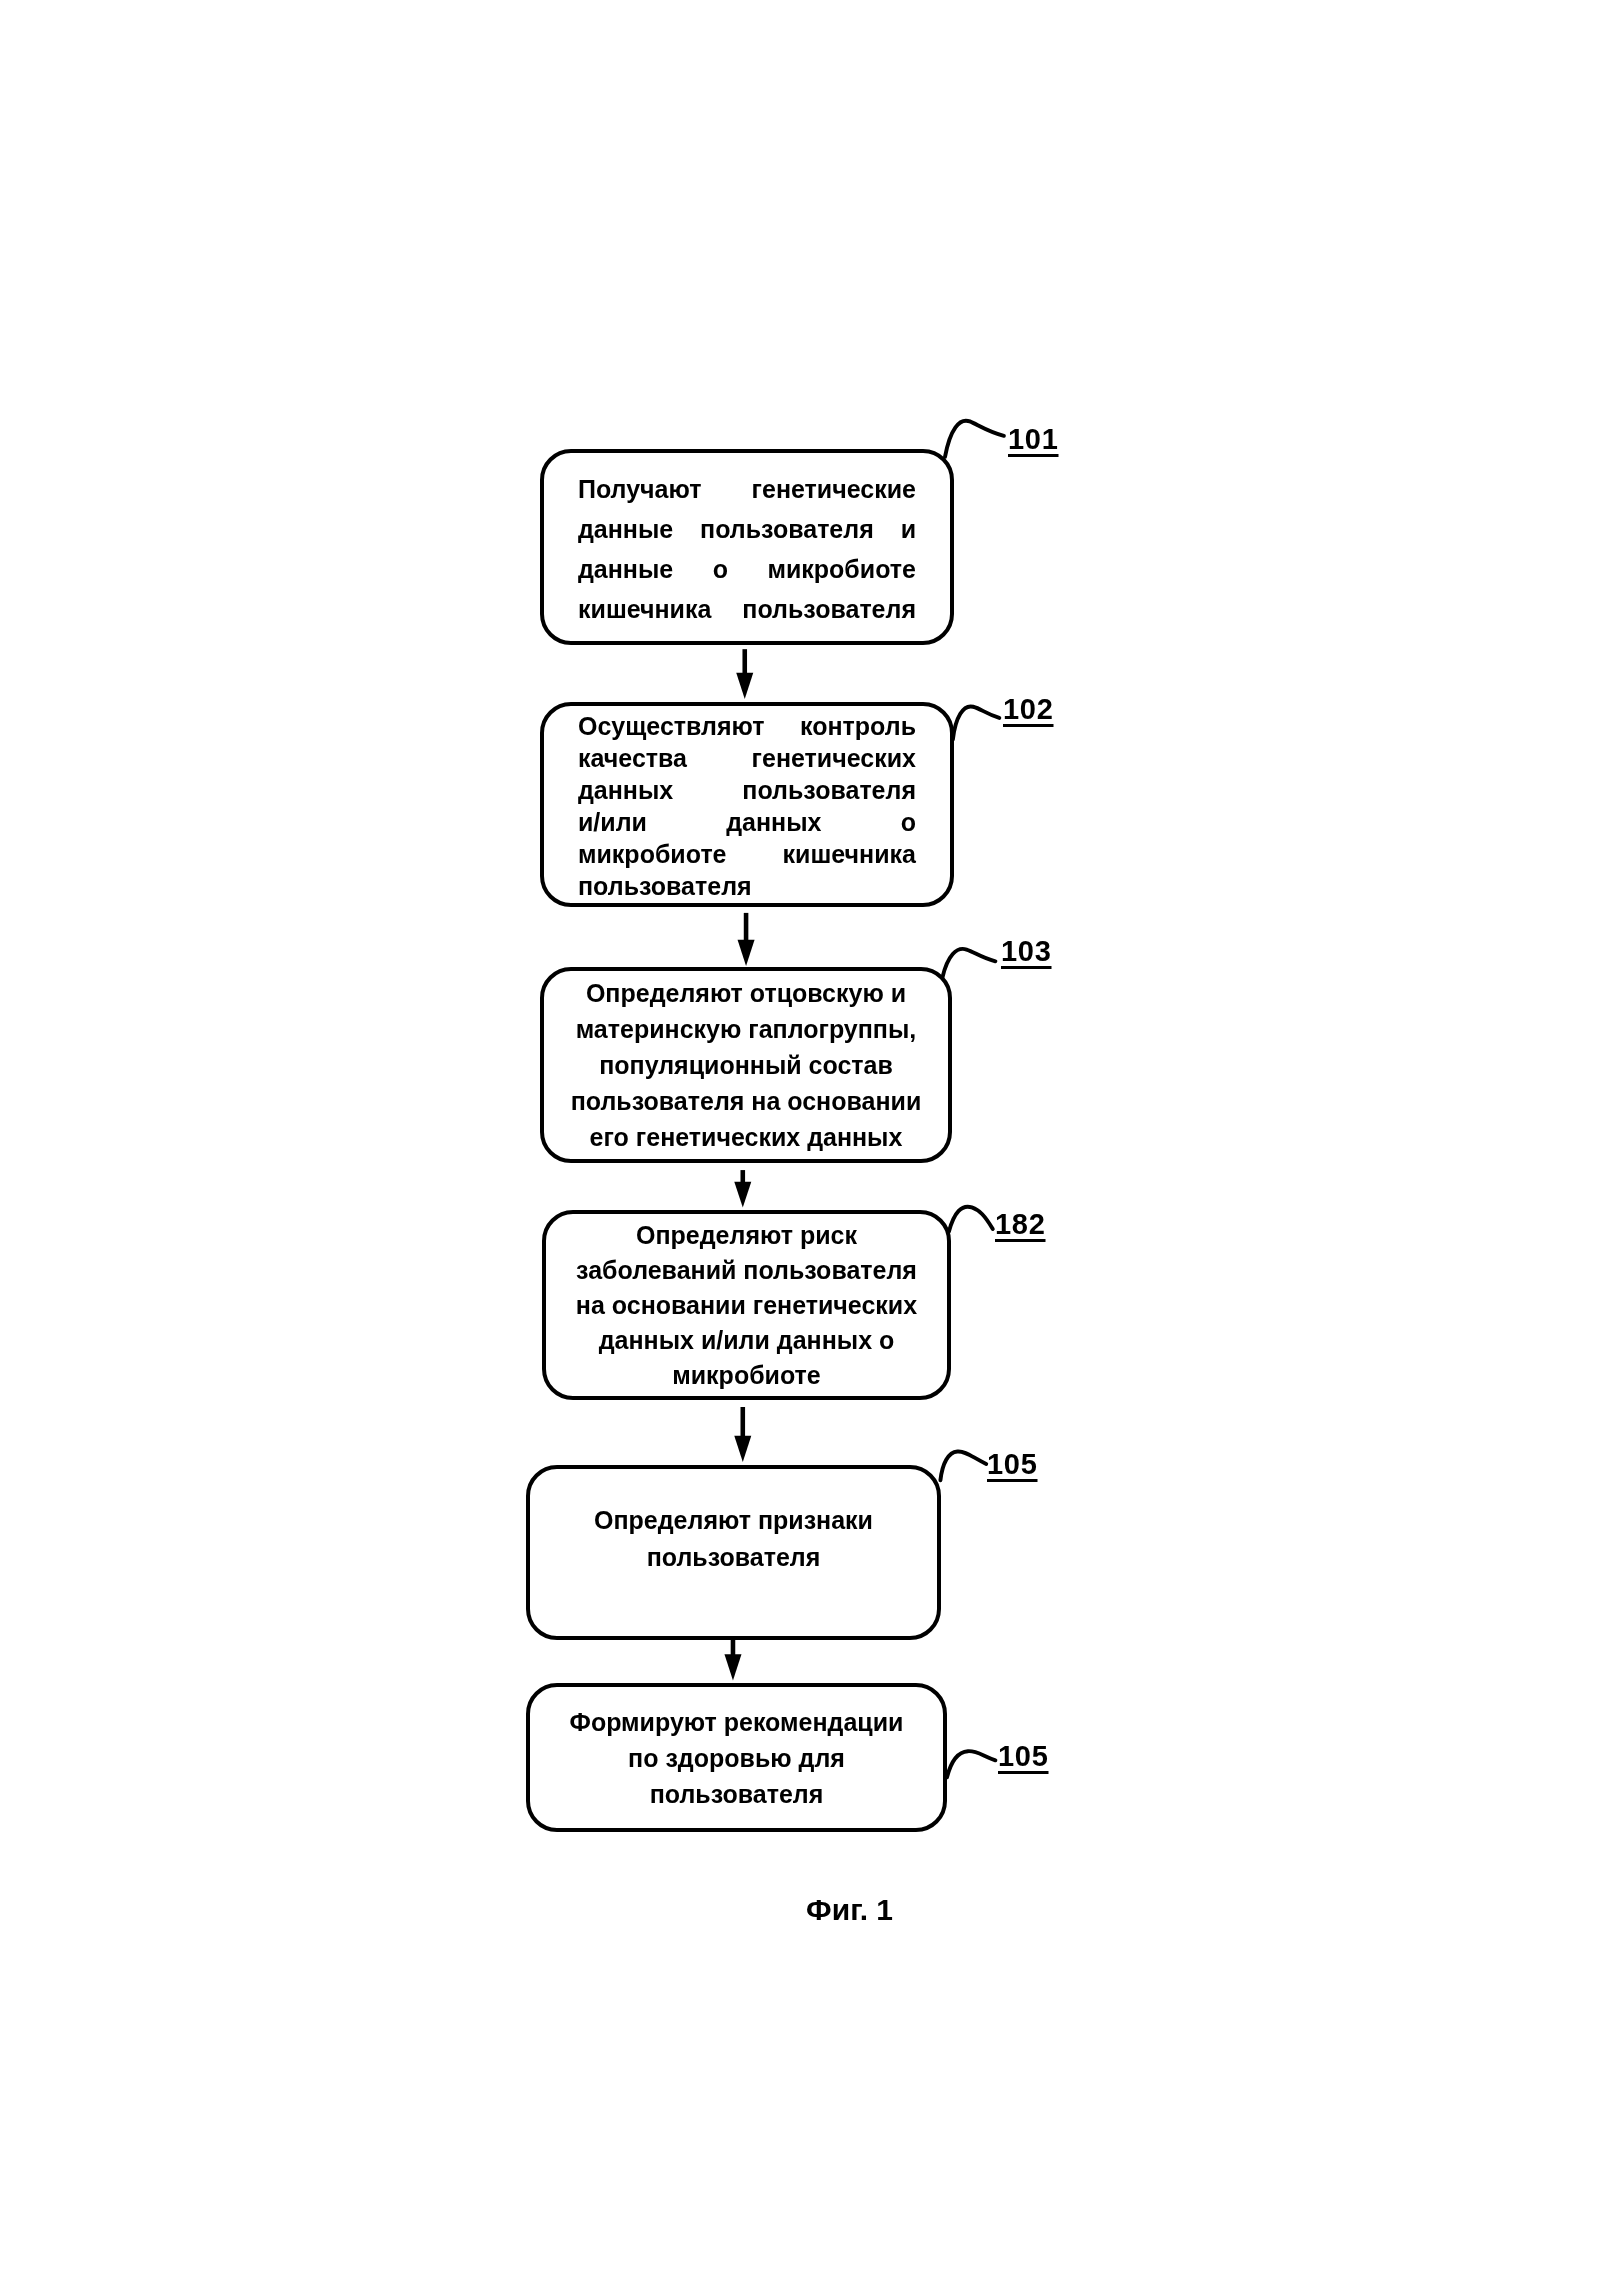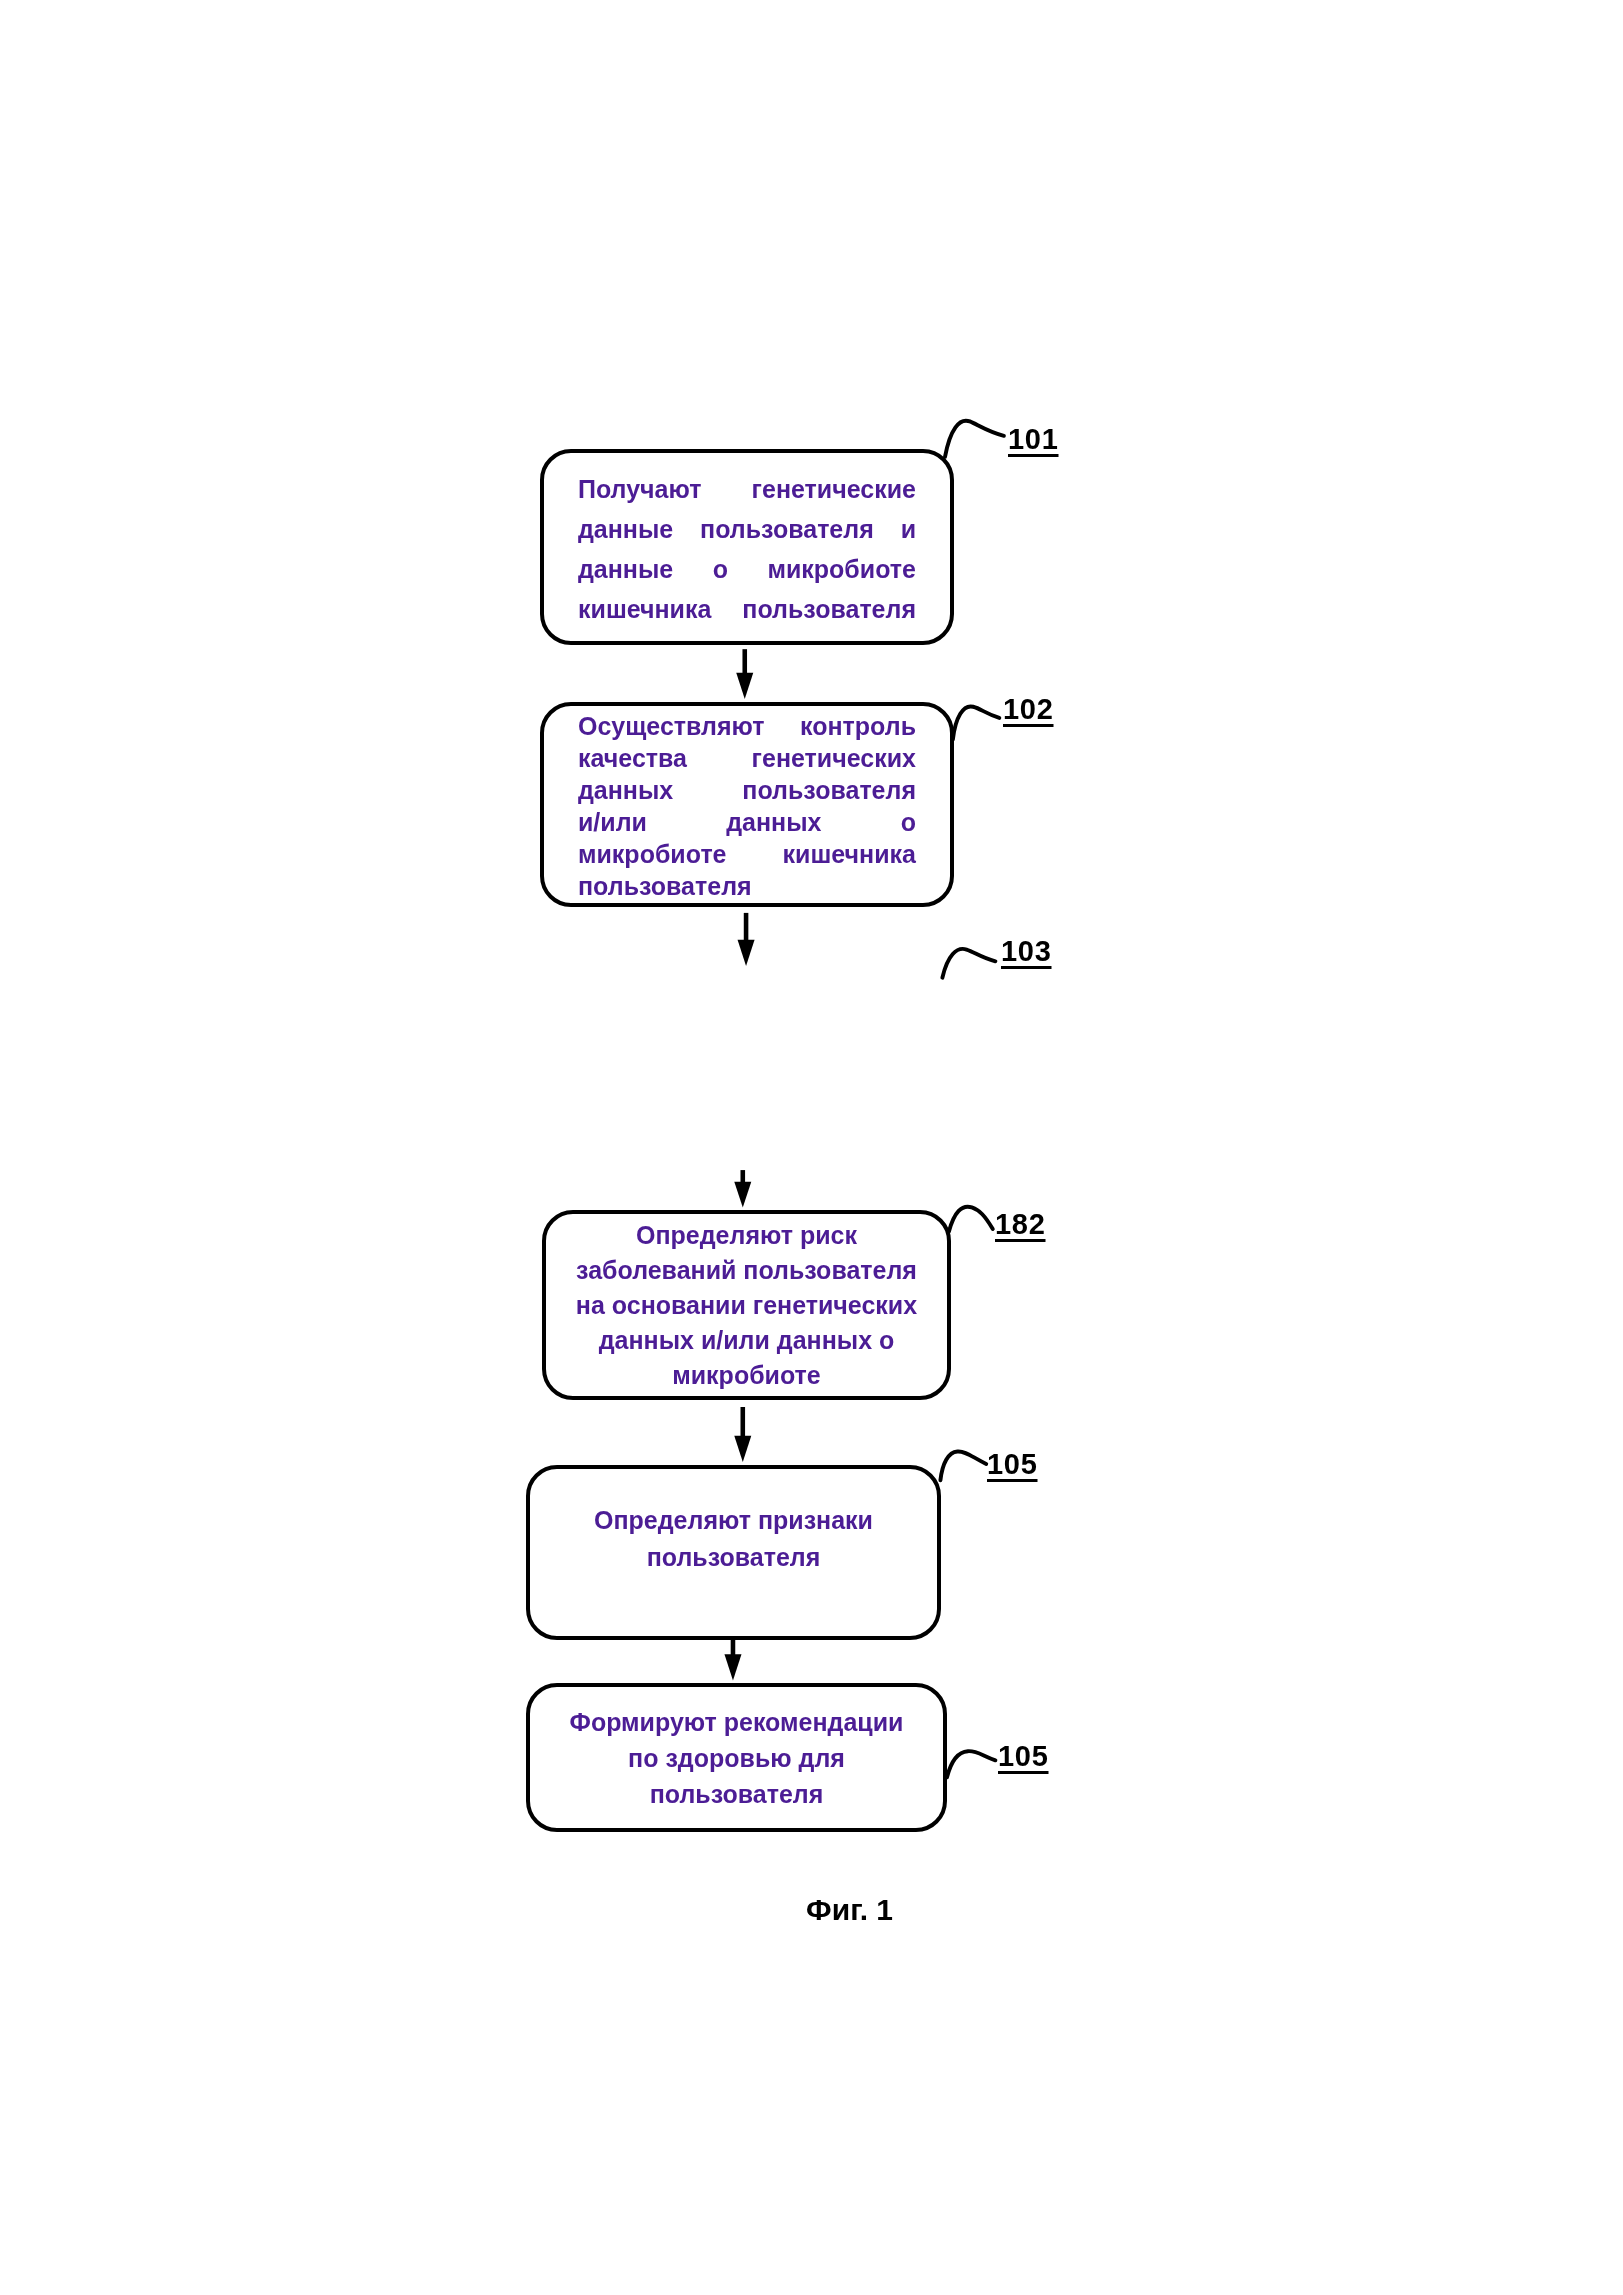--- a/index.html
+++ b/index.html
@@ -22,21 +22,21 @@
     position:absolute;
     box-sizing:border-box;
     border:4.6px solid #000;
     border-radius:31px;
     background:#fff;
     display:flex;
     flex-direction:column;
     justify-content:center;
     font-weight:bold;
     font-size:25px;
-    color:#4c1d95;
+    color:#000000;
   }
   .box .line{width:100%;}
   .box .line.just{
     display:flex;
     justify-content:space-between;
   }
   .box.center{text-align:center;}
   #b1{left:540px;top:449px;width:414px;height:196px;padding:3.9px 34px 0 34px;line-height:40px;}
   #b2{left:540px;top:702px;width:414px;height:205px;padding:2.6px 34px 0 34px;line-height:32px;}
   #b3{left:540px;top:967px;width:412px;height:196px;padding:0 14.4px;line-height:36px;}
@@ -140,20 +140,27 @@
         <span>и/или</span>
         <span>данных</span>
         <span>о</span>
       </div>
       <div class="line just">
         <span>микробиоте</span>
         <span>кишечника</span>
       </div>
       <div class="line">пользователя</div>
     </div>
+  <div class="box center" id="b3">
+      <div class="line">Определяют отцовскую и</div>
+      <div class="line">материнскую гаплогруппы,</div>
+      <div class="line">популяционный состав</div>
+      <div class="line">пользователя на основании</div>
+      <div class="line">его генетических данных</div>
+    </div>
   <div class="box center" id="b4">
       <div class="line">Определяют риск</div>
       <div class="line">заболеваний пользователя</div>
       <div class="line">на основании генетических</div>
       <div class="line">данных и/или данных о</div>
       <div class="line">микробиоте</div>
     </div>
   <div class="box center" id="b5">
       <div class="line">Определяют признаки</div>
       <div class="line">пользователя</div>

